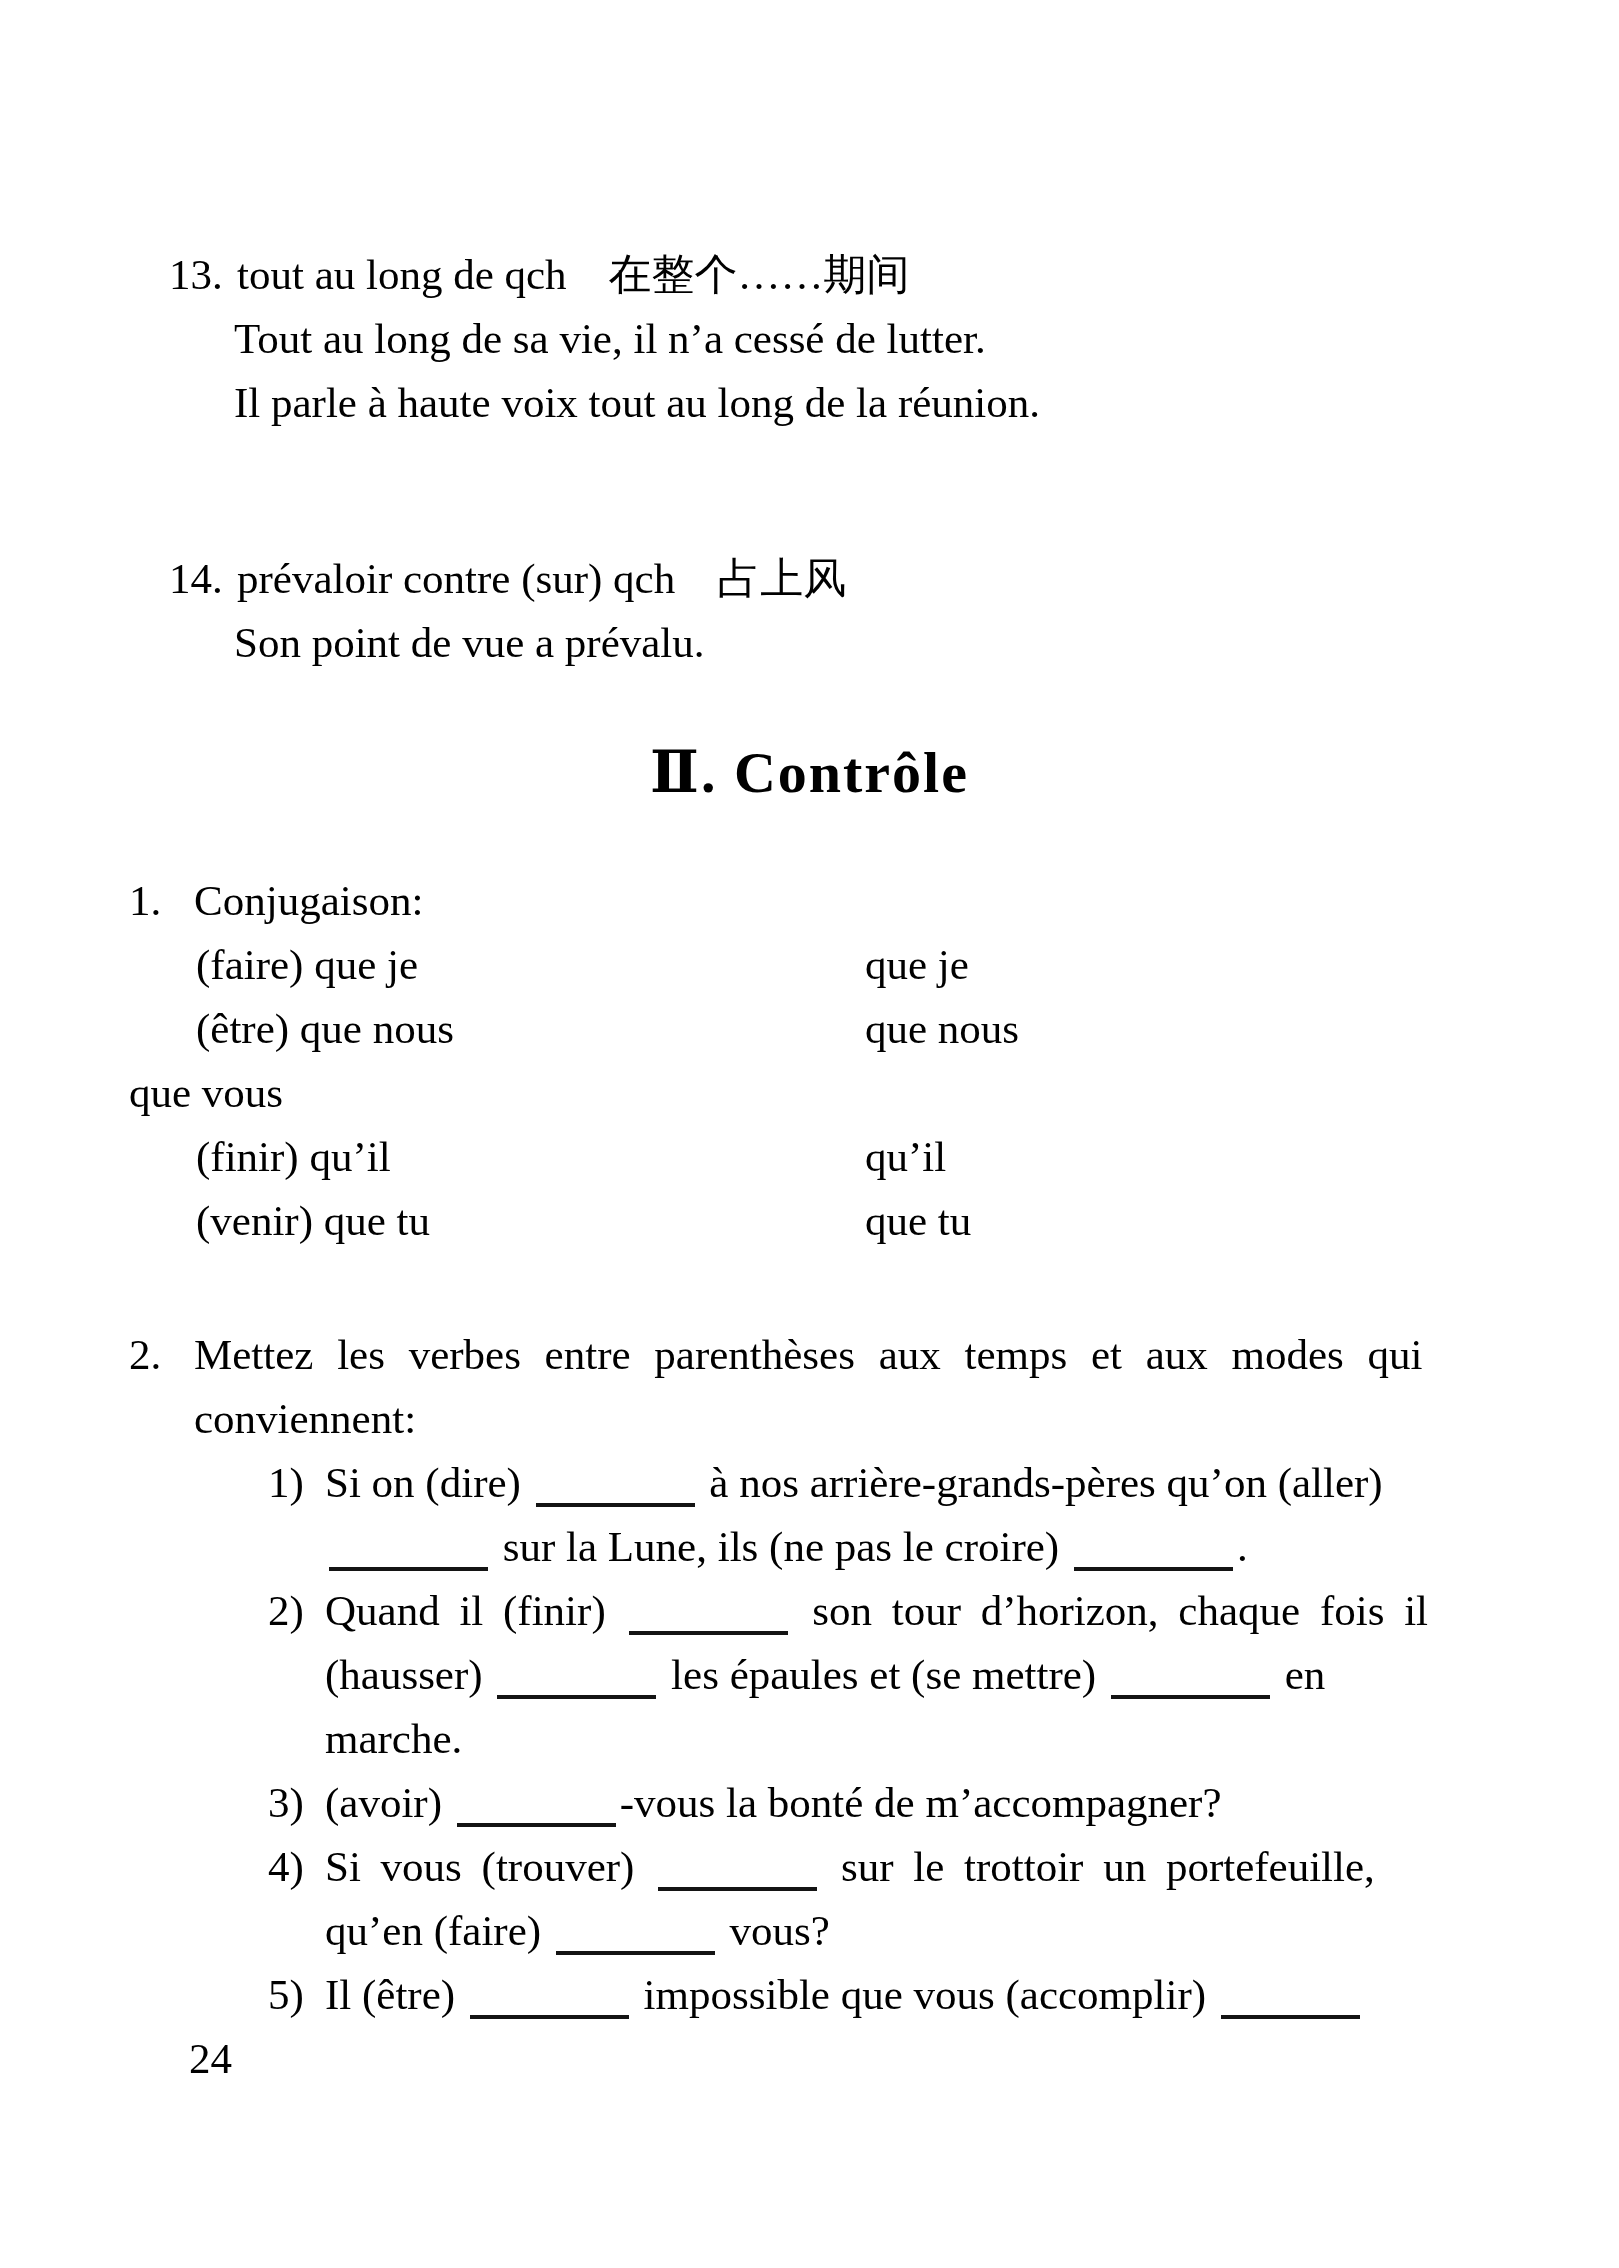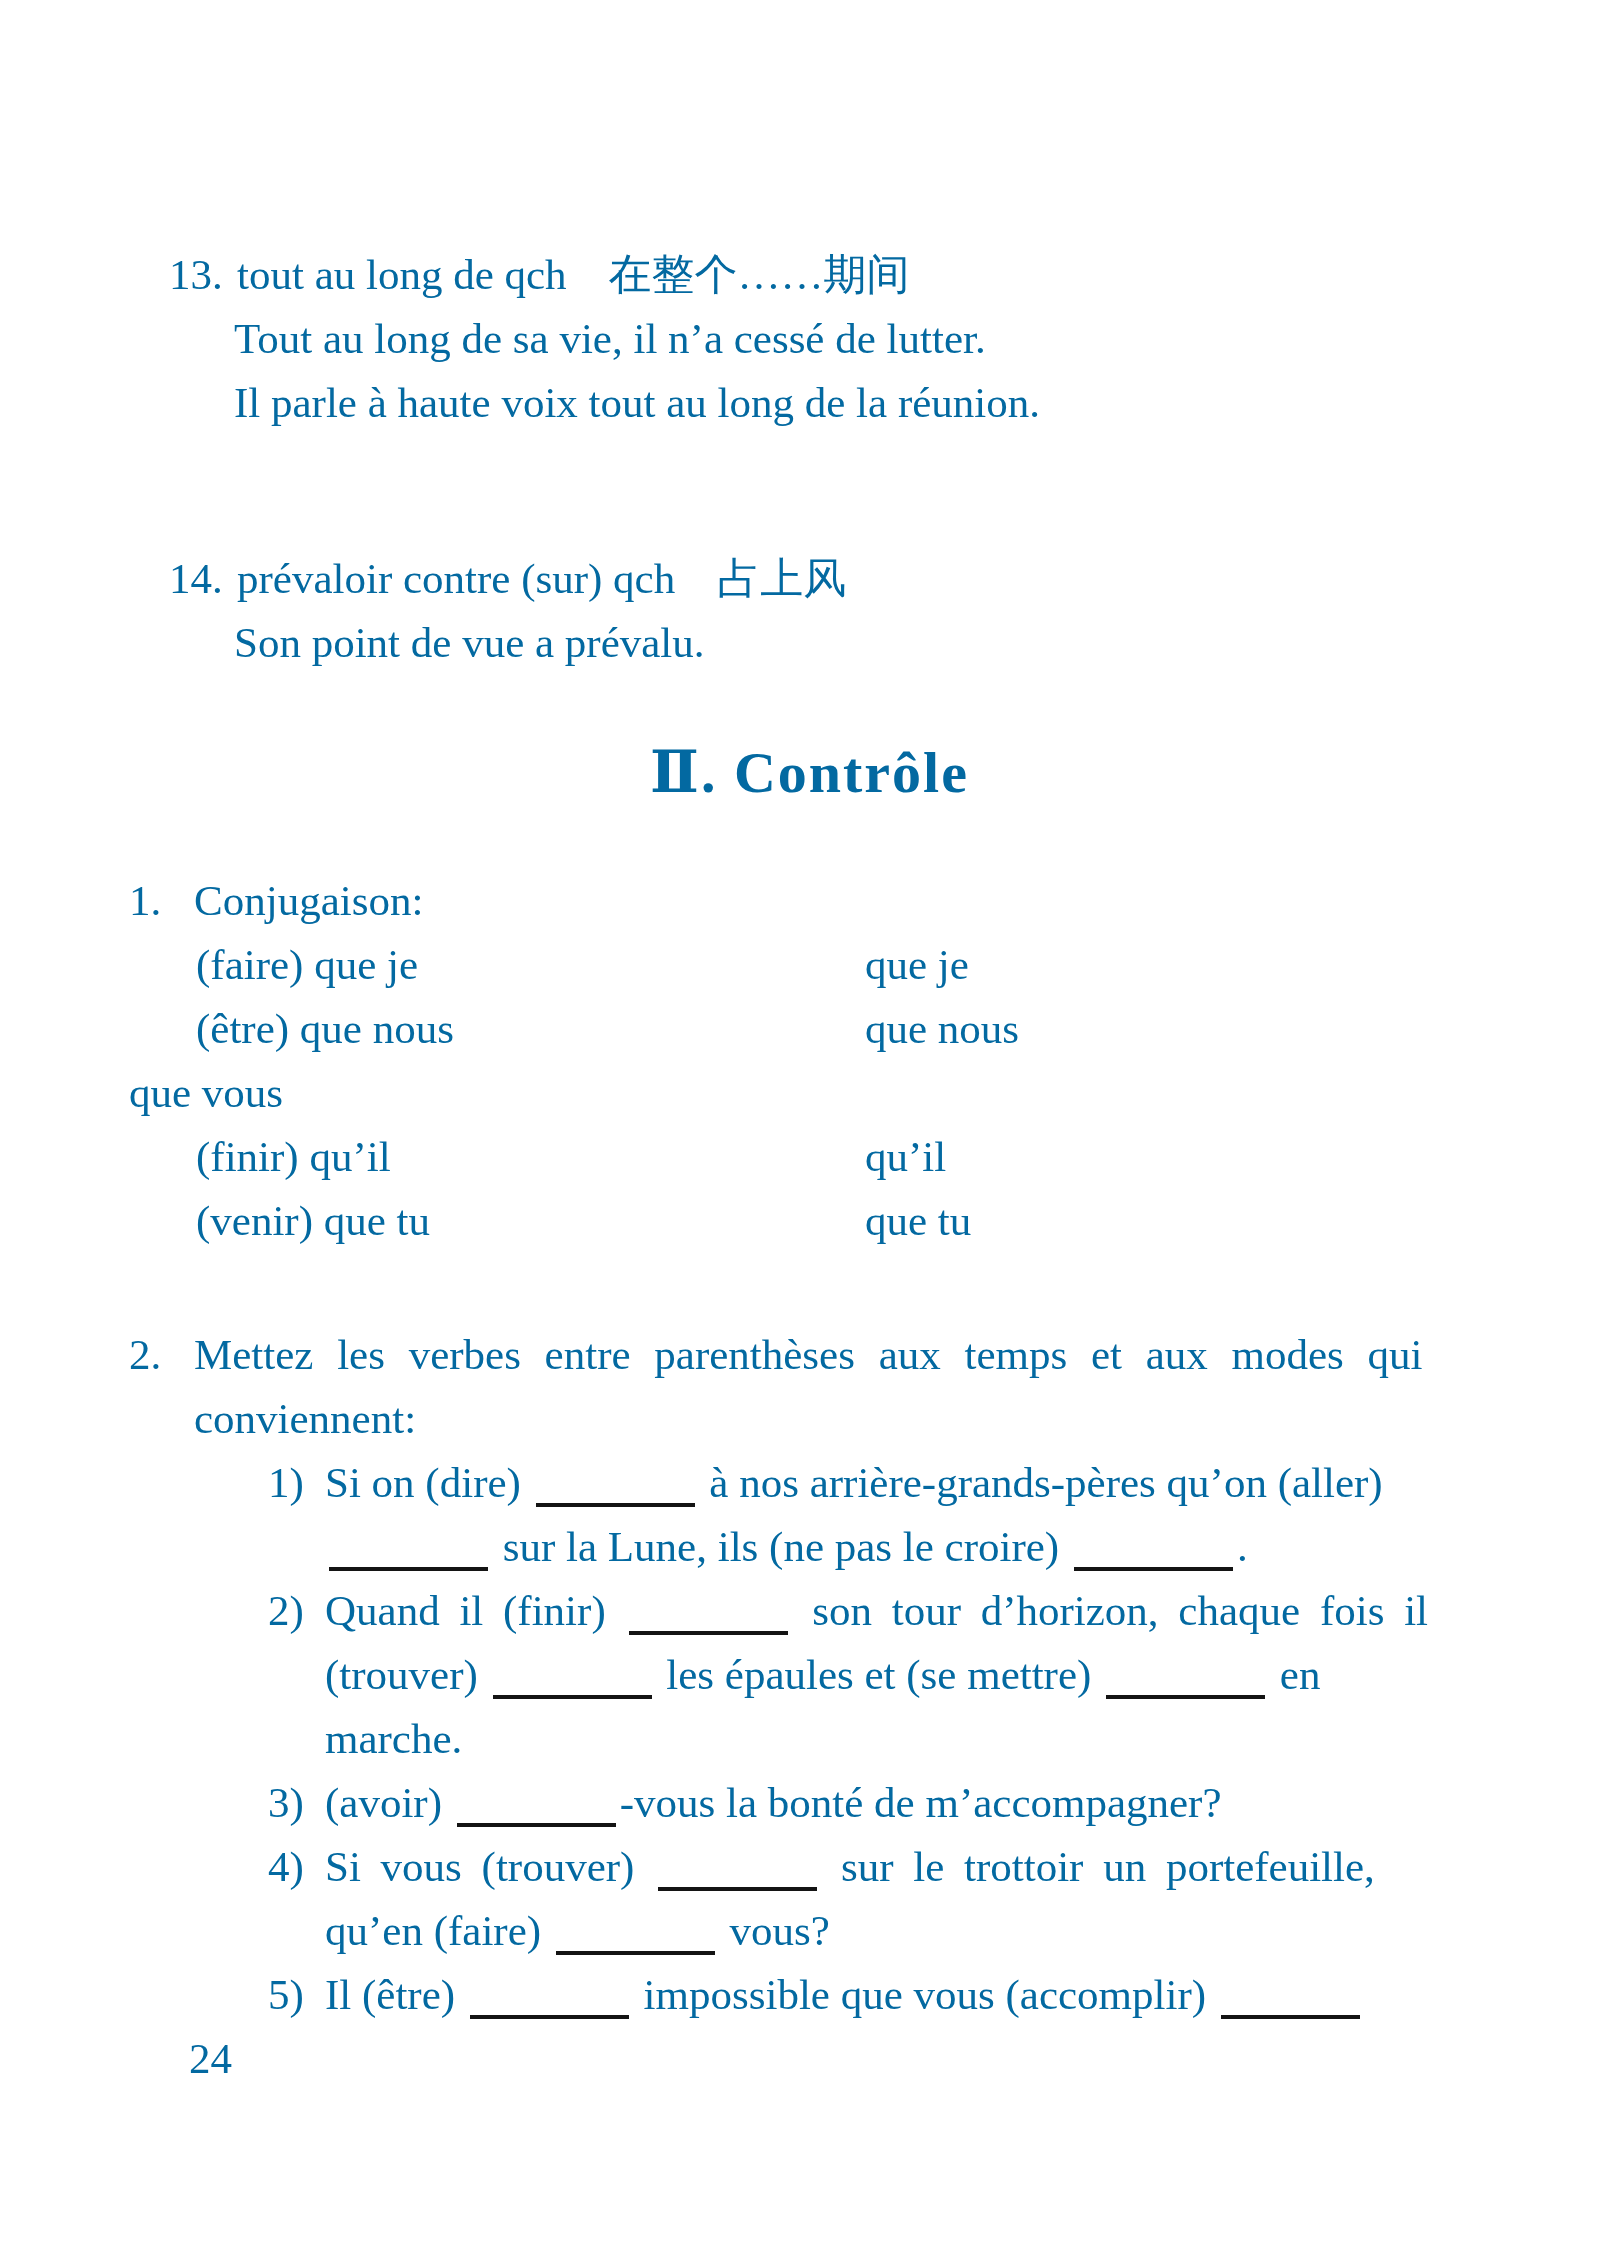--- a/index.html
+++ b/index.html
@@ -1,21 +1,21 @@
 <!DOCTYPE html>
 <html><head>
 <meta charset="utf-8">
 <style>
   html,body { margin:0; padding:0; background:#e8e8e8; }
   .page {
     position:relative;
     width:1620px; height:2269px;
     margin:0 auto;
     background:#ffffff;
-    color:#0369a1;
+    color:#000000;
     font-family:"Liberation Serif","DejaVu Serif","DejaVu Sans",serif;
     font-size:43px;
     line-height:64px;
     box-sizing:border-box;
     padding:243px 40px 0 129px;
     overflow:hidden;
   }
   .line { white-space:nowrap; }
 
   
@@ -121,21 +121,21 @@
     </div>
     <div class="line ex2-sub">conviennent:</div>
 
     <div>
       <div class="line first"><span class="marker">1)</span><span><span>Si on (dire) </span><span class="blank"></span><span> à nos arrière-grands-pères qu’on (aller)</span></span></div>
       <div class="line cont"><span><span class="blank"></span><span> sur la Lune, ils (ne pas le croire) </span><span class="blank"></span><span>.</span></span></div>
     </div>
 
     <div>
       <div class="line first just2"><span class="marker">2)</span><span><span>Quand il (finir) </span><span class="blank"></span><span> son tour d’horizon, chaque fois il</span></span></div>
-      <div class="line cont"><span><span>(trouver) </span><span class="blank"></span><span> les épaules et (se mettre) </span><span class="blank"></span><span> en</span></span></div>
+      <div class="line cont"><span><span>(hausser) </span><span class="blank"></span><span> les épaules et (se mettre) </span><span class="blank"></span><span> en</span></span></div>
       <div class="line cont"><span><span>marche.</span></span></div>
     </div>
 
     <div>
       <div class="line first"><span class="marker">3)</span><span><span>(avoir) </span><span class="blank"></span><span>-vous la bonté de m’accompagner?</span></span></div>
     </div>
 
     <div>
       <div class="line first just2"><span class="marker">4)</span><span><span>Si vous (trouver) </span><span class="blank"></span><span> sur le trottoir un portefeuille,</span></span></div>
       <div class="line cont"><span><span>qu’en (faire) </span><span class="blank"></span><span> vous?</span></span></div>

